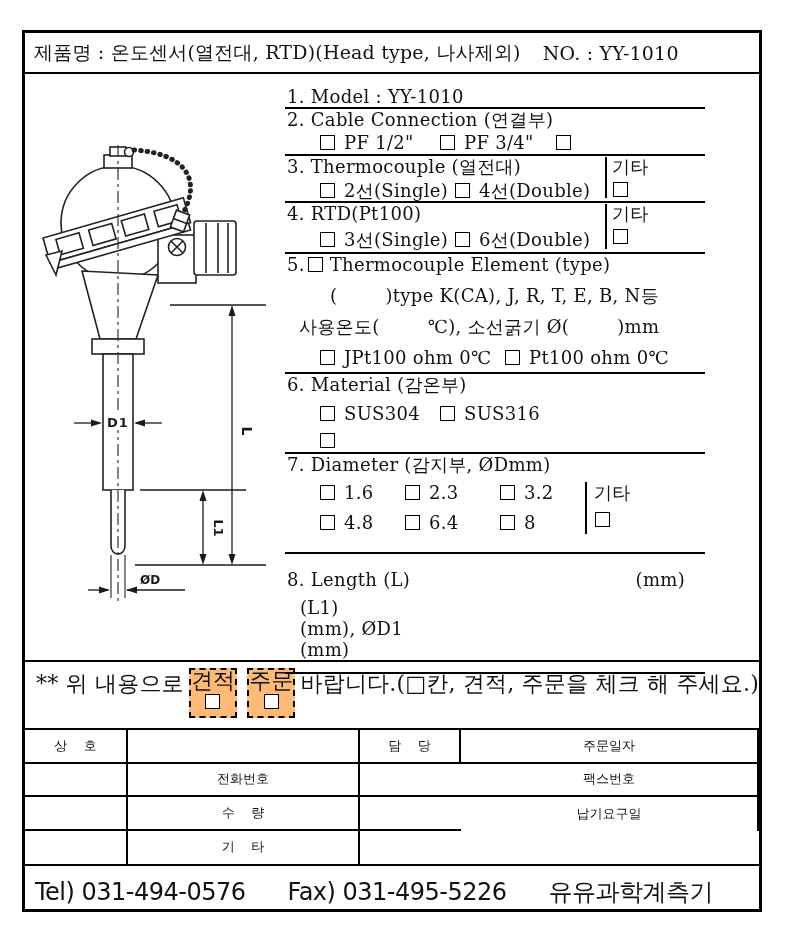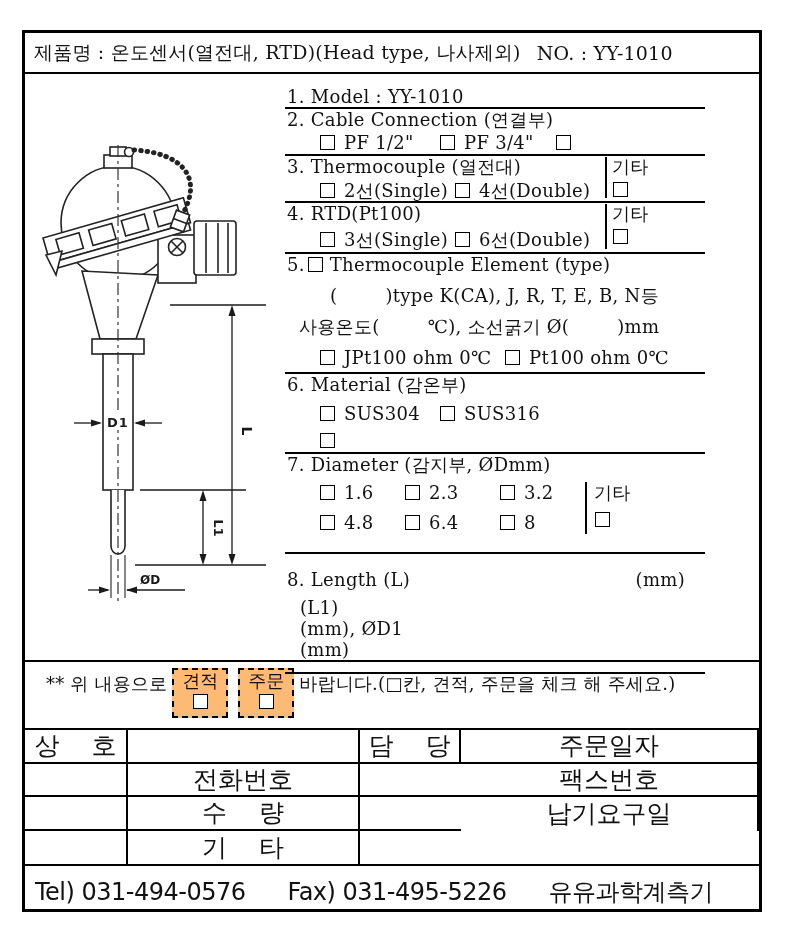--- a/index.html
+++ b/index.html
@@ -3,21 +3,21 @@
 <meta charset="utf-8">
 <style>
   html,body { margin:0; padding:0; background:#fff; }
   .canvas { position:relative; width:787px; height:945px; background:#fff; overflow:hidden;
             font-family:"DejaVu Serif", serif; color:#111; }
   .frame { position:absolute; left:22px; top:30px; width:734px; height:876px;
            border:3px solid #000; background:#fff; }
 
   
   .header { height:39px; border-bottom:2px solid #000; display:flex; align-items:center;
-            padding-left:9px; font-size:19px; gap:16px; white-space:pre; letter-spacing:0.2px; }
+            padding-left:9px; font-size:19px; gap:22px; white-space:pre; letter-spacing:0.2px; }
 
   
   .main { position:relative; height:586px; }
   .diagram { position:absolute; left:5px; top:69px; }
 
   .spec { position:absolute; left:260px; top:12px; width:420px; font-size:18px; letter-spacing:0.3px; }
   .sec { position:relative; border-bottom:2px solid #000; }
   .t   { line-height:21px; padding-left:2px; white-space:pre; }
   .row { line-height:21px; padding-left:35px; display:flex; align-items:center; white-space:pre; }
   .item { display:inline-flex; align-items:center; }
@@ -47,30 +47,30 @@
                padding-left:5px; }
   .etc-block .etc-label { line-height:20px; font-size:18px; }
   .etc-block .cb { margin:5px 0 0 1px; }
   .etc-block7 { position:absolute; left:300px; top:28px; height:52px; border-left:2px solid #000;
                 padding-left:7px; }
   .etc-block7 .etc-label { line-height:21px; font-size:18px; }
   .etc-block7 .cb { margin:9px 0 0 1px; }
 
   
   .note { border-top:2px solid #000; height:60px; box-sizing:content-box;
-          display:flex; align-items:flex-start; padding:6px 0 0 21px; font-size:18px; }
+          display:flex; align-items:flex-start; padding:6px 0 0 11px; font-size:22px; }
   .nt { line-height:25px; padding-top:3px; white-space:pre; letter-spacing:0.2px; }
   .dbox { width:52px; height:46px; border:2px dashed #000; margin:0 5px; display:flex;
           flex-direction:column; align-items:center; background:#fdba74; }
   .dbox .word { line-height:22px; }
   .dbox .cb { margin:2px 0 0 0; }
 
   
   .otable { display:grid; grid-template-columns:103px 232px 101px 298px;
-            grid-auto-rows:33.5px; border-top:2px solid #000; font-size:25px; }
+            grid-auto-rows:33.5px; border-top:2px solid #000; font-size:13px; }
   .oc { border-right:2px solid #000; border-bottom:2px solid #000; display:flex;
         align-items:center; justify-content:center; white-space:pre; overflow:hidden; }
   .oc.val { justify-content:flex-start; padding-left:6px; }
   .oc.lastcol { border-right:none; }
   .oc.lastrow { border-bottom:none; }
   .oc.sign { justify-content:flex-end; padding-right:45px; }
 
   
   .footer { border-top:2px solid #000; height:51px; display:flex; align-items:center;
             padding-left:10px; gap:42px; font-family:"DejaVu Sans", sans-serif;

